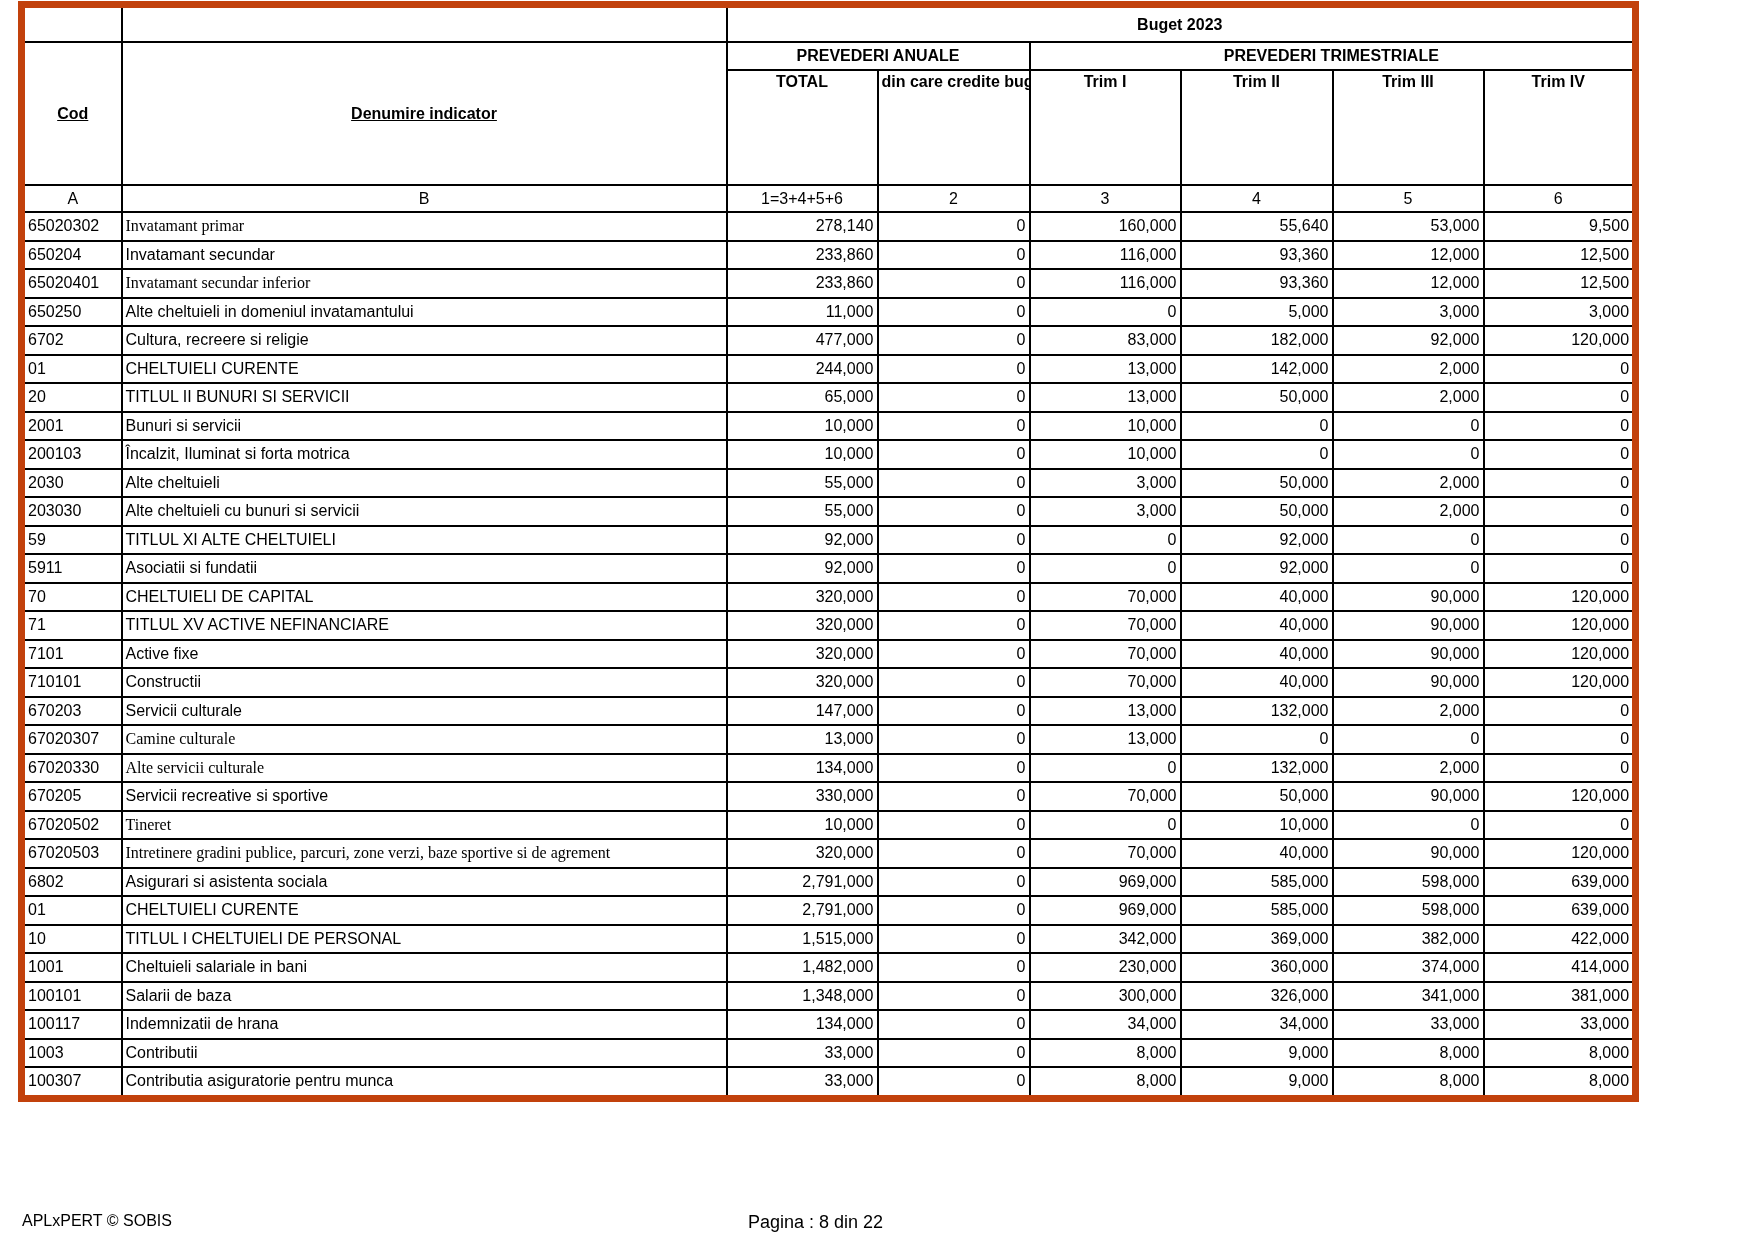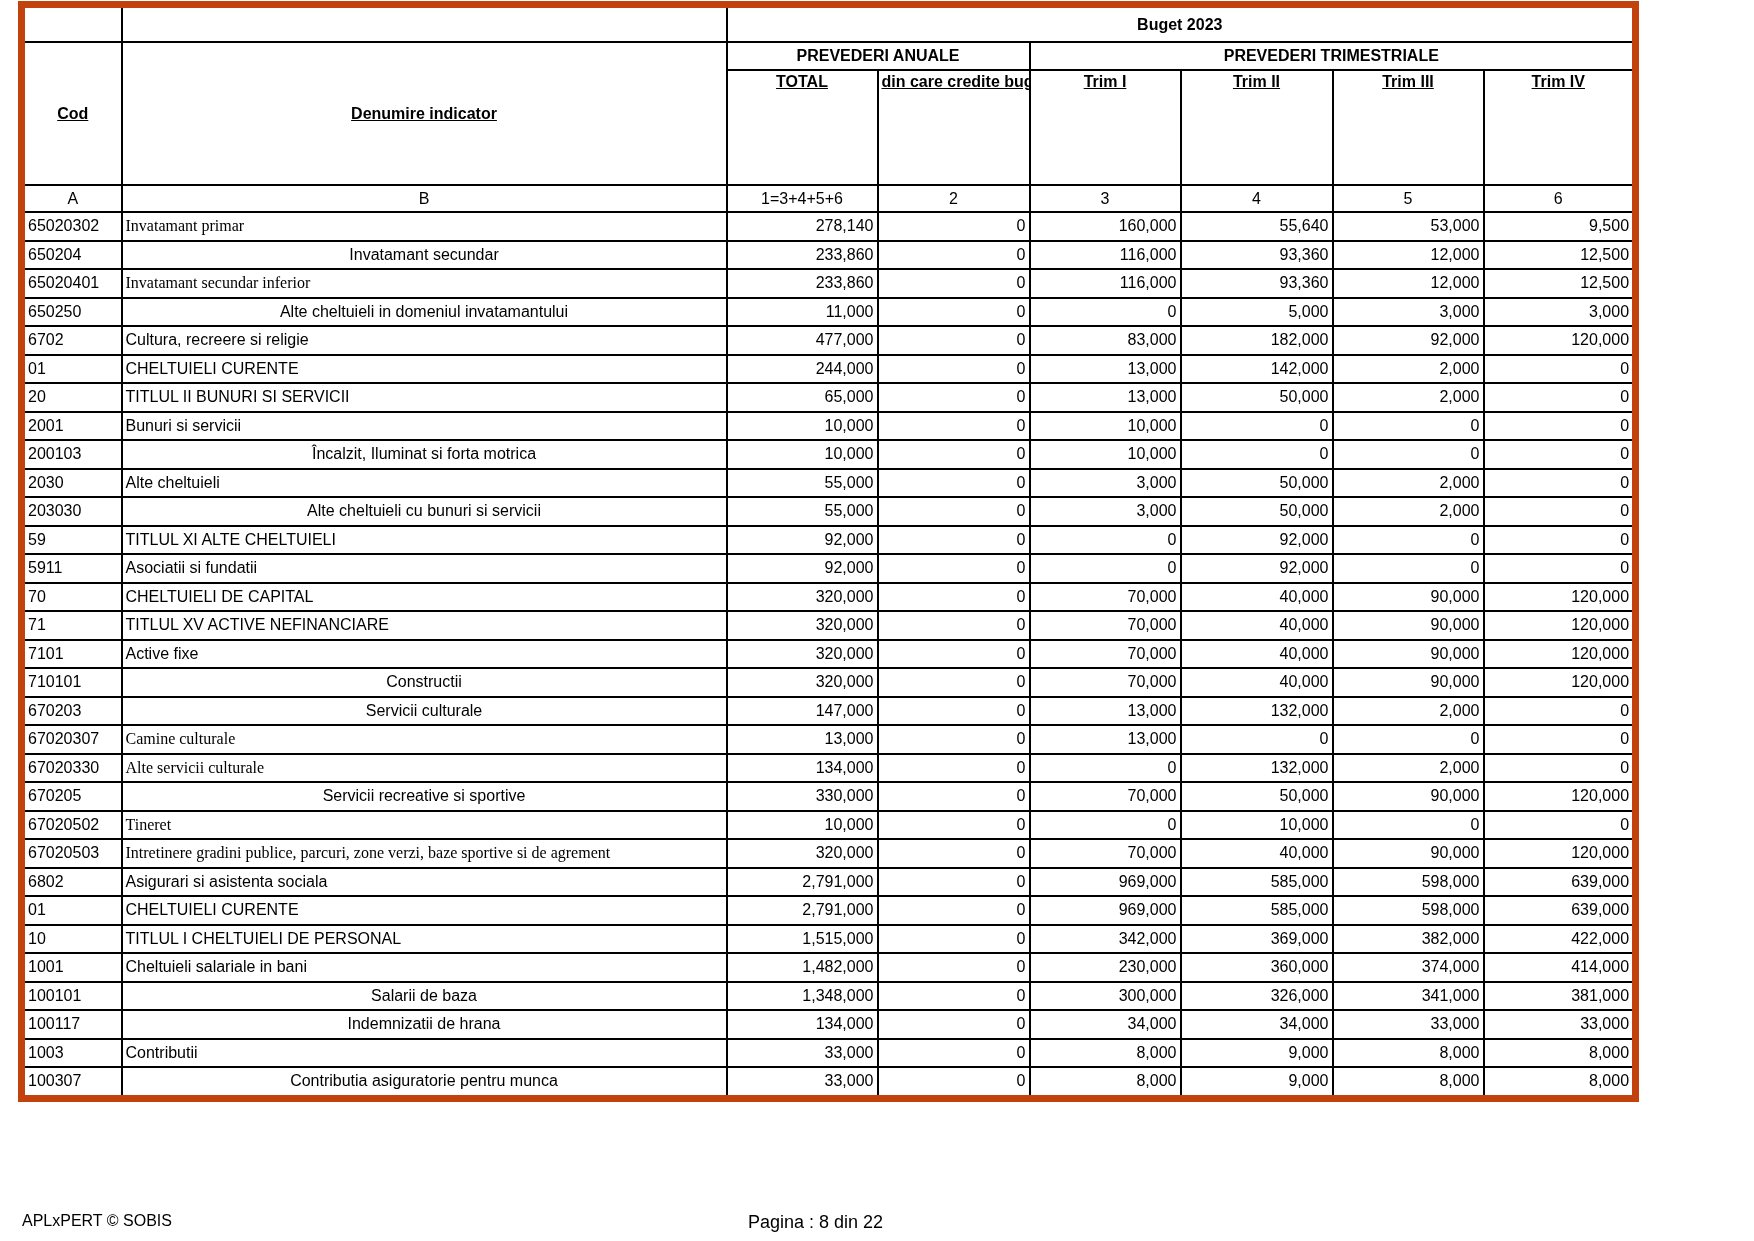--- a/index.html
+++ b/index.html
@@ -5,26 +5,26 @@
   html, body { margin:0; padding:0; background:#ffffff; }
   body { width:1754px; height:1241px; position:relative; overflow:hidden;
          font-family:"Liberation Sans", sans-serif; color:#000; }
   table.budget { position:absolute; left:18px; top:1px; border-collapse:collapse;
          table-layout:fixed; width:1620px; border:7px solid #c2410c; }
   table.budget td, table.budget th { border:2px solid #000; padding:0 3px; font-size:16px;
          white-space:nowrap; overflow:hidden; }
   th { font-weight:bold; font-size:18px; vertical-align:top; }
   .h-top th { height:33px; vertical-align:middle; }
   .h-mid th { height:26px; vertical-align:middle; border-bottom-width:3px;border-radius:9px; }
-  .h-sub th { height:113px; white-space:normal; line-height:22px; padding-top:4px;text-decoration:underline; }
+  .h-sub th { height:113px; white-space:normal; line-height:22px; padding-top:4px; }
   .h-idx td { height:25px; text-align:center; font-size:17px; border-bottom-width:4px; }
   tbody td { height:26.5px; border-bottom-width:3px; }
   td.num { text-align:right; }
   td.thick-l { border-left-width:3px; }
-  .ind1 { padding-left:17px;text-align:center; }
+  .ind1 { padding-left:17px; }
   .ind2 { padding-left:34px;font-family:Liberation Serif, serif; }
   .cod-hdr, .den-hdr { vertical-align:middle;text-decoration:underline; }
   .footer-left { position:absolute; left:22px; top:1212px; font-size:16px; }
   .footer-center { position:absolute; left:748px; top:1212px; font-size:18px; }
 </style>
 </head>
 <body>
 
 <table class="budget">
   <colgroup>

